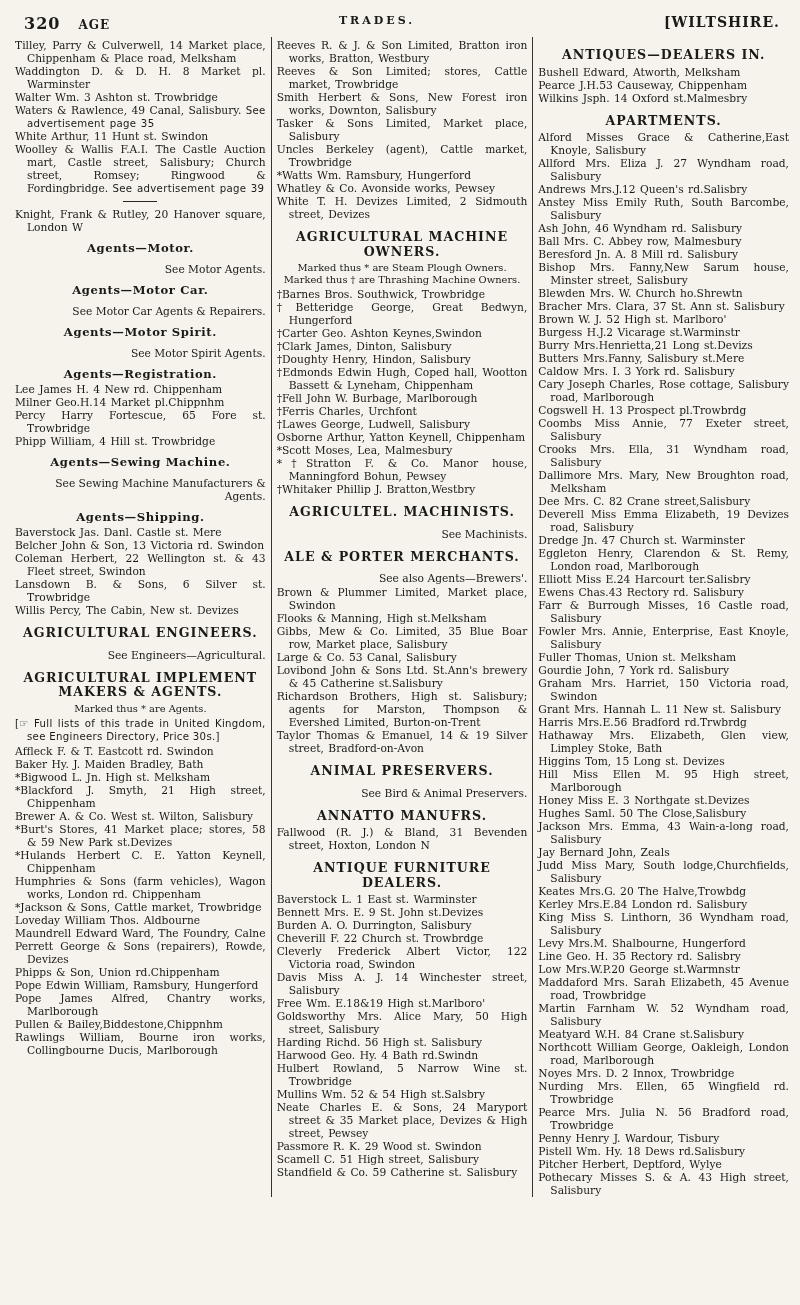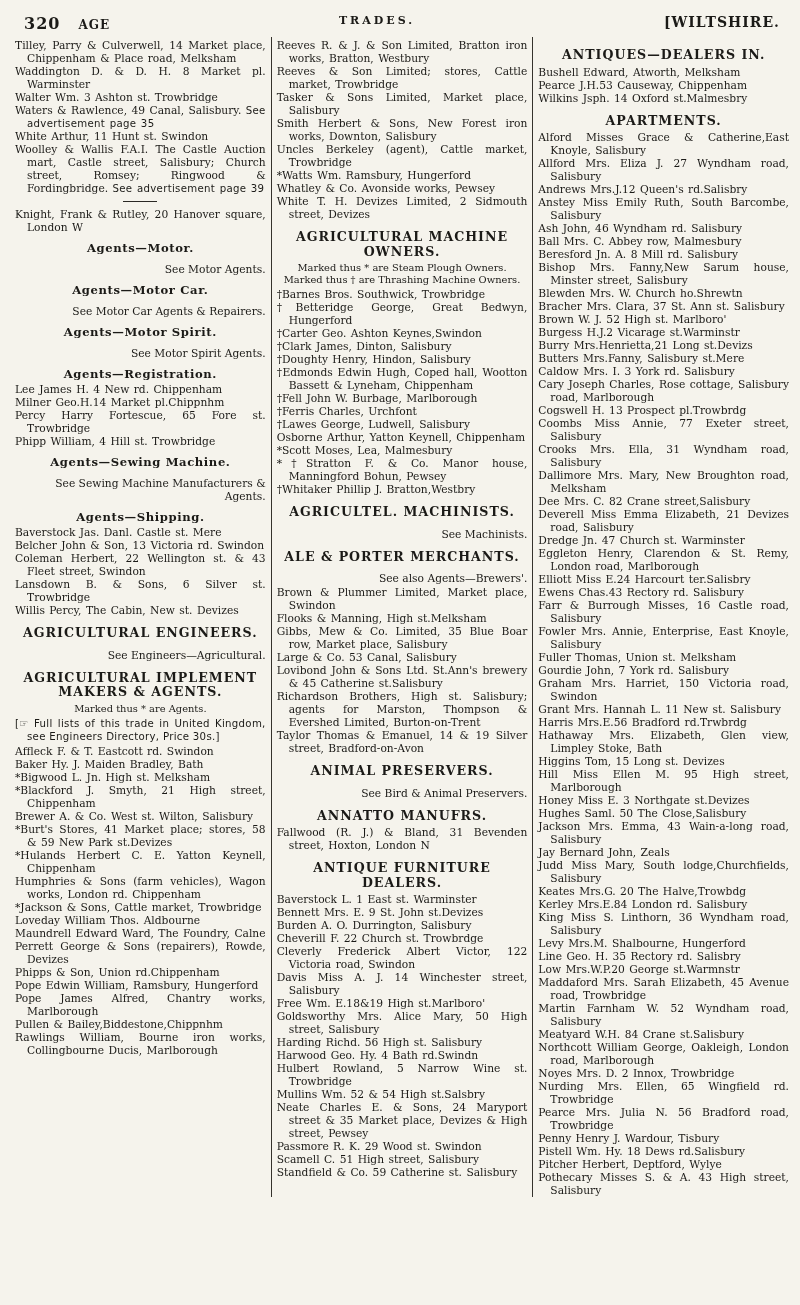--- a/index.html
+++ b/index.html
@@ -107,22 +107,22 @@
         <p class="entry">Perrett George &amp; Sons (repairers), Rowde, Devizes</p>
         <p class="entry">Phipps &amp; Son, Union rd.Chippenham</p>
         <p class="entry">Pope Edwin William, Ramsbury, Hungerford</p>
         <p class="entry">Pope James Alfred, Chantry works, Marlborough</p>
         <p class="entry">Pullen &amp; Bailey,Biddestone,Chippnhm</p>
         <p class="entry">Rawlings William, Bourne iron works, Collingbourne Ducis, Marlborough</p>
       </div>
     <div class="col">
         <p class="entry">Reeves R. &amp; J. &amp; Son Limited, Bratton iron works, Bratton, Westbury</p>
         <p class="entry">Reeves &amp; Son Limited; stores, Cattle market, Trowbridge</p>
+        <p class="entry">Smith Herbert &amp; Sons, New Forest iron works, Downton, Salisbury</p>
         <p class="entry">Tasker &amp; Sons Limited, Market place, Salisbury</p>
-        <p class="entry">Smith Herbert &amp; Sons, New Forest iron works, Downton, Salisbury</p>
         <p class="entry">Uncles Berkeley (agent), Cattle market, Trowbridge</p>
         <p class="entry">*Watts Wm. Ramsbury, Hungerford</p>
         <p class="entry">Whatley &amp; Co. Avonside works, Pewsey</p>
         <p class="entry">White T. H. Devizes Limited, 2 Sidmouth street, Devizes</p>
         <div class="trade-heading">AGRICULTURAL MACHINE OWNERS.</div>
         <div class="key-note">Marked thus * are Steam Plough Owners. Marked thus † are Thrashing Machine Owners.</div>
         <p class="entry">†Barnes Bros. Southwick, Trowbridge</p>
         <p class="entry">†Betteridge George, Great Bedwyn, Hungerford</p>
         <p class="entry">†Carter Geo. Ashton Keynes,Swindon</p>
         <p class="entry">†Clark James, Dinton, Salisbury</p>
@@ -188,21 +188,21 @@
         <p class="entry">Burgess H.J.2 Vicarage st.Warminstr</p>
         <p class="entry">Burry Mrs.Henrietta,21 Long st.Devizs</p>
         <p class="entry">Butters Mrs.Fanny, Salisbury st.Mere</p>
         <p class="entry">Caldow Mrs. I. 3 York rd. Salisbury</p>
         <p class="entry">Cary Joseph Charles, Rose cottage, Salisbury road, Marlborough</p>
         <p class="entry">Cogswell H. 13 Prospect pl.Trowbrdg</p>
         <p class="entry">Coombs Miss Annie, 77 Exeter street, Salisbury</p>
         <p class="entry">Crooks Mrs. Ella, 31 Wyndham road, Salisbury</p>
         <p class="entry">Dallimore Mrs. Mary, New Broughton road, Melksham</p>
         <p class="entry">Dee Mrs. C. 82 Crane street,Salisbury</p>
-        <p class="entry">Deverell Miss Emma Elizabeth, 21 Devizes road, Salisbury</p>
+        <p class="entry">Deverell Miss Emma Elizabeth, 19 Devizes road, Salisbury</p>
         <p class="entry">Dredge Jn. 47 Church st. Warminster</p>
         <p class="entry">Eggleton Henry, Clarendon &amp; St. Remy, London road, Marlborough</p>
         <p class="entry">Elliott Miss E.24 Harcourt ter.Salisbry</p>
         <p class="entry">Ewens Chas.43 Rectory rd. Salisbury</p>
         <p class="entry">Farr &amp; Burrough Misses, 16 Castle road, Salisbury</p>
         <p class="entry">Fowler Mrs. Annie, Enterprise, East Knoyle, Salisbury</p>
         <p class="entry">Fuller Thomas, Union st. Melksham</p>
         <p class="entry">Gourdie John, 7 York rd. Salisbury</p>
         <p class="entry">Graham Mrs. Harriet, 150 Victoria road, Swindon</p>
         <p class="entry">Grant Mrs. Hannah L. 11 New st. Salisbury</p>

